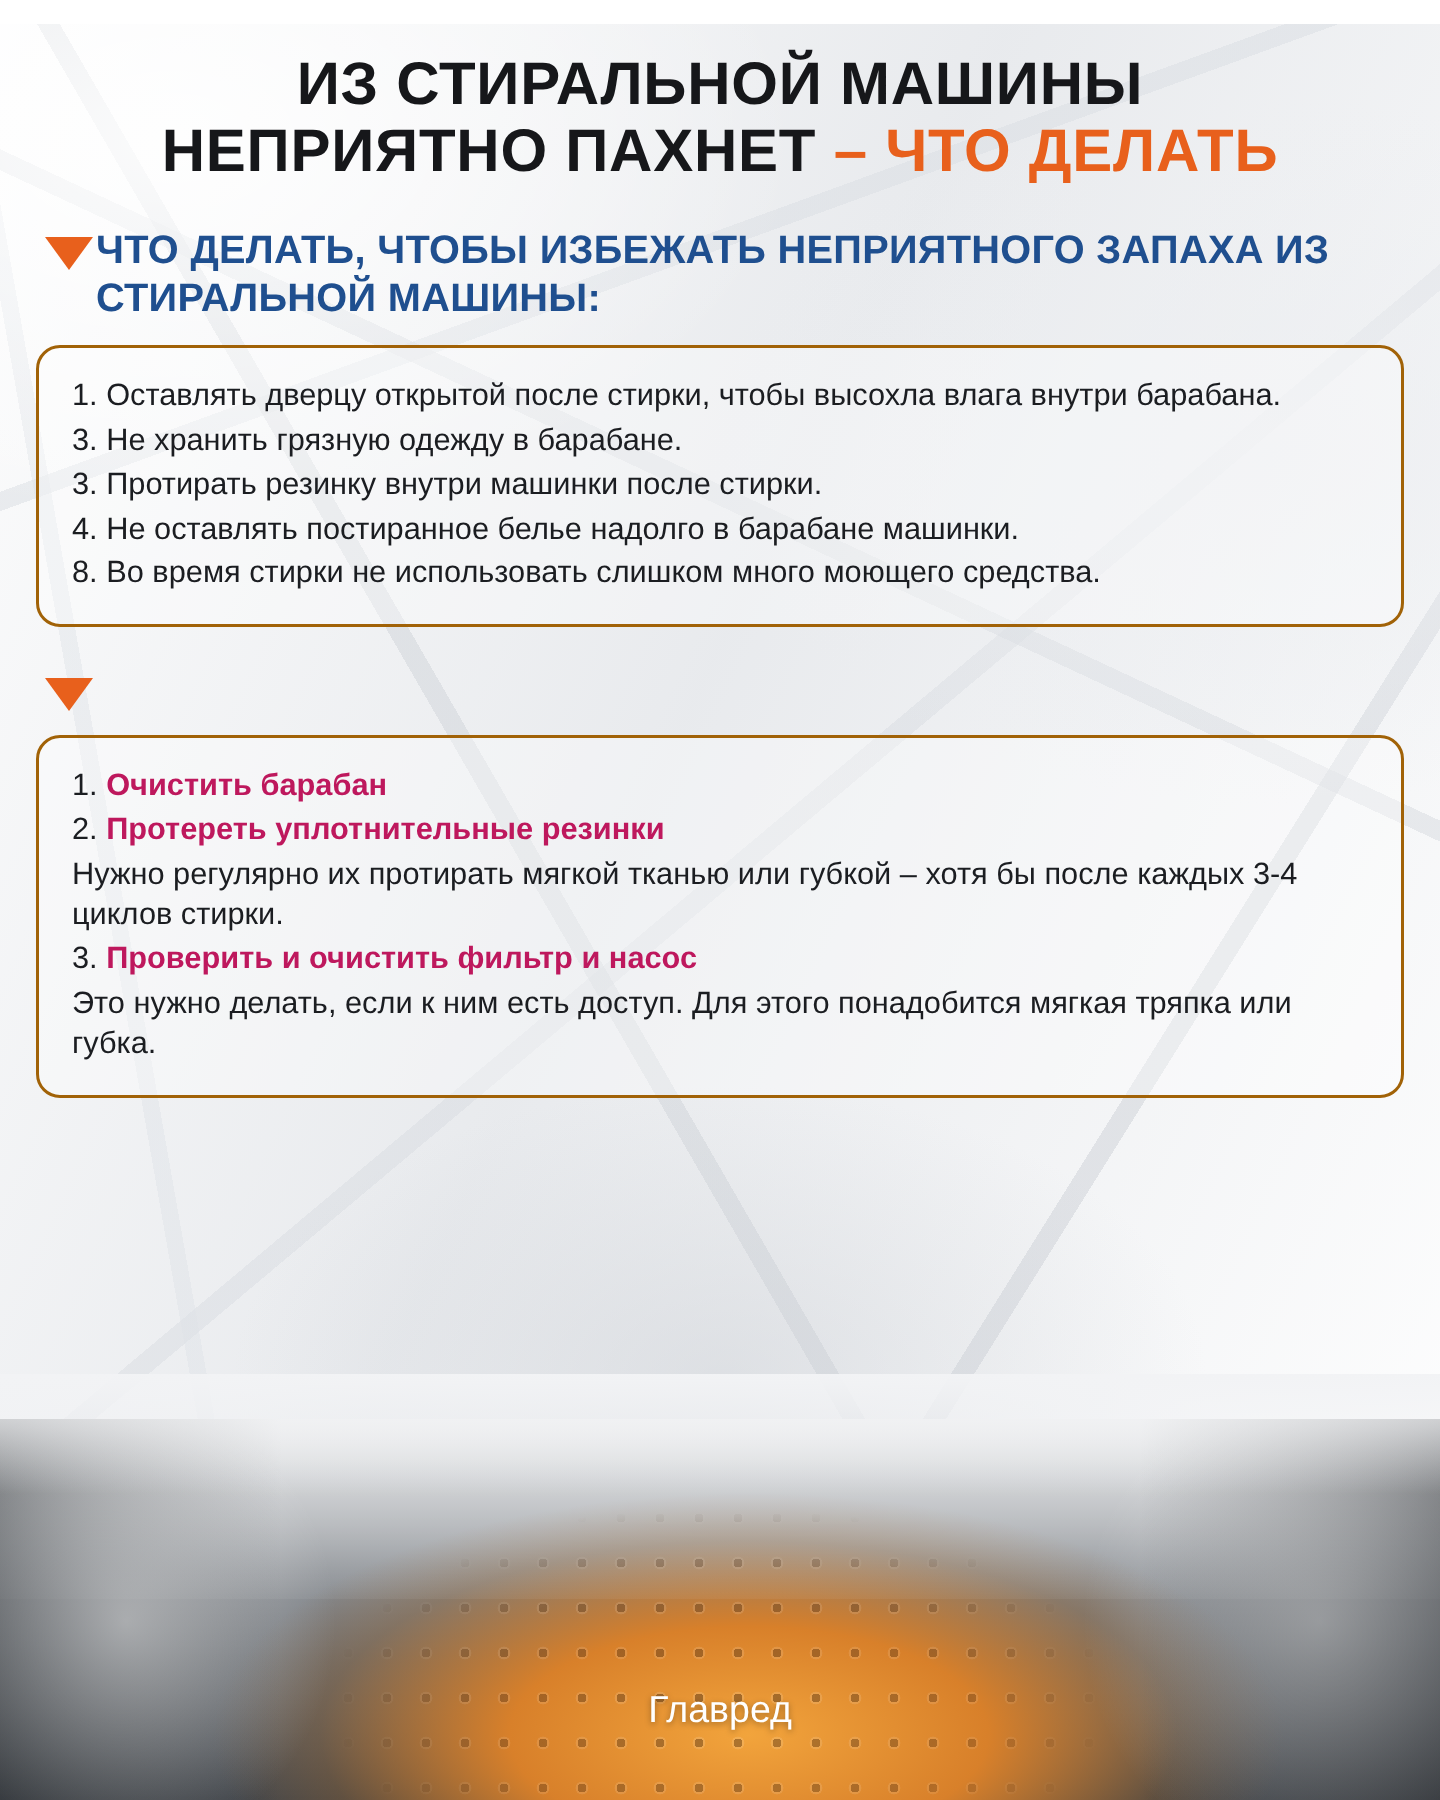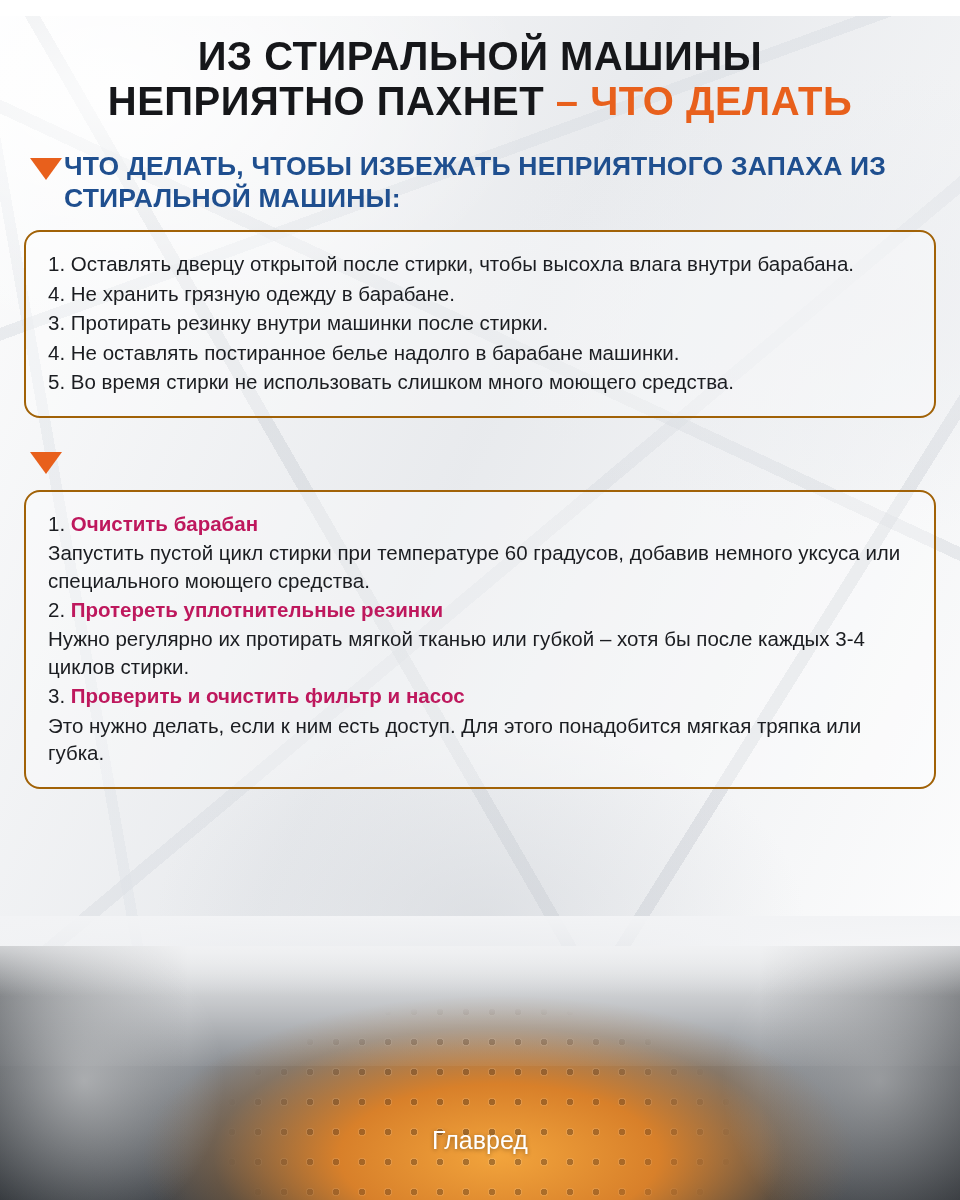--- a/index.html
+++ b/index.html
@@ -214,33 +214,32 @@
       <div class="title-line"><span>НЕПРИЯТНО ПАХНЕТ </span><span class="title-accent">– ЧТО ДЕЛАТЬ</span></div>
     </div>
 
     <div class="section-head">
       <div class="tri"></div>
       <div class="section-title">ЧТО ДЕЛАТЬ, ЧТОБЫ ИЗБЕЖАТЬ НЕПРИЯТНОГО ЗАПАХА ИЗ СТИРАЛЬНОЙ МАШИНЫ:</div>
     </div>
 
     <div class="card">
       <p>1. Оставлять дверцу открытой после стирки, чтобы высохла влага внутри барабана.</p>
-      <p>4. Не хранить грязную одежду в барабане.</p>
+      <p>3. Не хранить грязную одежду в барабане.</p>
       <p>3. Протирать резинку внутри машинки после стирки.</p>
       <p>4. Не оставлять постиранное белье надолго в барабане машинки.</p>
-      <p>5. Во время стирки не использовать слишком много моющего средства.</p>
+      <p>8. Во время стирки не использовать слишком много моющего средства.</p>
     </div>
 
     <div class="section-head">
       <div class="tri"></div>
     </div>
 
     <div class="card">
       <p><span class="step-num">1. </span><span class="step-title">Очистить барабан</span></p>
-      <p>Запустить пустой цикл стирки при температуре 60 градусов, добавив немного уксуса или специального моющего средства.</p>
       <p><span class="step-num">2. </span><span class="step-title">Протереть уплотнительные резинки</span></p>
       <p>Нужно регулярно их протирать мягкой тканью или губкой – хотя бы после каждых 3-4 циклов стирки.</p>
       <p><span class="step-num">3. </span><span class="step-title">Проверить и очистить фильтр и насос</span></p>
       <p>Это нужно делать, если к ним есть доступ. Для этого понадобится мягкая тряпка или губка.</p>
     </div>
 
   </div>
 
   <div class="watermark">Главред</div>
 

